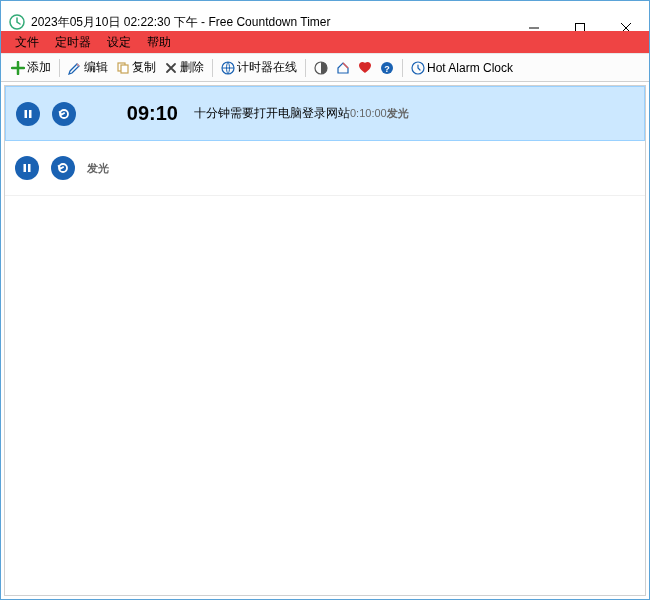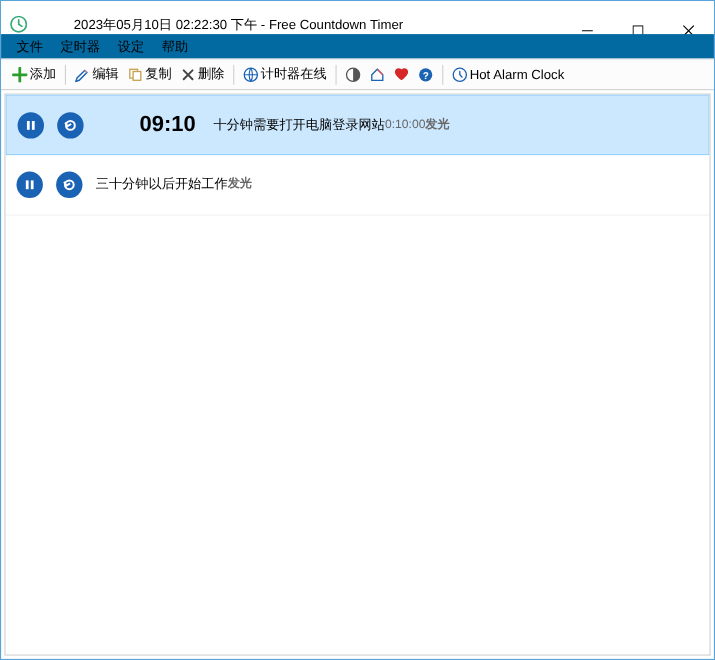--- a/index.html
+++ b/index.html
@@ -1,23 +1,23 @@
 <!DOCTYPE html>
 <html><head>
 <meta charset="utf-8">
 <style>
   * { box-sizing: border-box; margin: 0; padding: 0; }
   body { font-family: "Segoe UI", Tahoma, sans-serif; font-size: 12px; background: #fff; width: 650px; height: 600px; overflow: hidden; }
   .window { width: 650px; height: 600px; border: 1px solid #5aa3d8; background: #fff; display: flex; flex-direction: column; }
-  .titlebar { height: 30px; display: flex; align-items: center; padding: 12px 0 0 8px; background: #fff; gap: 36px; }
+  .titlebar { height: 30px; display: flex; align-items: center; padding: 12px 0 0 8px; background: #fff; }
   .titlebar .app-icon { width: 16px; height: 16px; margin-right: 6px; }
   .titlebar .title-text { flex: 1; color: #000; font-size: 12px; }
   .titlebar .win-controls { display: flex; height: 100%; }
   .titlebar .win-btn { width: 46px; height: 30px; display: flex; align-items: center; justify-content: center; color: #000; cursor: pointer; }
-  .menubar { height: 23px; display: flex; align-items: center; padding: 0 6px; background: #0369a1; font-size: 12px; border-bottom: 1px solid #e8e8e8;}
+  .menubar { height: 23px; display: flex; align-items: center; padding: 0 6px; background: #ef4444; font-size: 12px; border-bottom: 1px solid #e8e8e8;}
   .menubar .menu-item { padding: 3px 8px; cursor: default; }
   .toolbar { height: 28px; display: flex; align-items: center; padding: 2px 6px; gap: 0; border-bottom: 1px solid #d0d0d0; background: #fcfcfc; }
   .toolbar .tbtn { display: flex; align-items: center; padding: 2px 4px; gap: 2px; cursor: pointer; font-size: 12px; color: #000; text-align: right; }
   .toolbar .sep { width: 1px; height: 18px; background: #d0d0d0; margin: 0 4px; }
   .toolbar .icon, .titlebar .icon { display: inline-flex; }
   .content { flex: 1; border: 1px solid #d0d0d0; margin: 3px; background: #fff; overflow: auto; }
   .timer-row { display: flex; align-items: center; height: 55px; padding: 3px 10px; border-bottom: 1px solid #f0f0f0; cursor: default; }
   .timer-row.selected { background: #cce8ff; border: 1px solid #99d1ff; }
   .timer-row .row-btn { width: 24px; height: 24px; border-radius: 50%; background: #1a62b3; display: flex; align-items: center; justify-content: center; margin-right: 12px; cursor: pointer; }
   .timer-row .countdown { font-size: 20px; font-weight: bold; color: #000; width: 90px; text-align: right; margin-right: 16px; font-family: "Segoe UI", sans-serif; }
@@ -185,19 +185,18 @@
             <rect x="6" y="1" width="2.5" height="8" fill="#fff"></rect>
           </svg>
       </div>
       <div class="row-btn">
         <svg width="12" height="12" viewBox="0 0 12 12">
             <path d="M2 6a4 4 0 108 0 4 4 0 00-8 0" fill="none" stroke="#fff" stroke-width="1.8"></path>
             <path d="M2 2v4h4" fill="none" stroke="#fff" stroke-width="1.8" transform="rotate(-30 4 4)"></path>
           </svg>
       </div>
       <div class="details">
-        <span class="desc">三十分钟以后开始工作</span>
         <span class="action">发光</span>
       </div>
     </div>
 
   </div>
 </div>
 
 </body></html>

